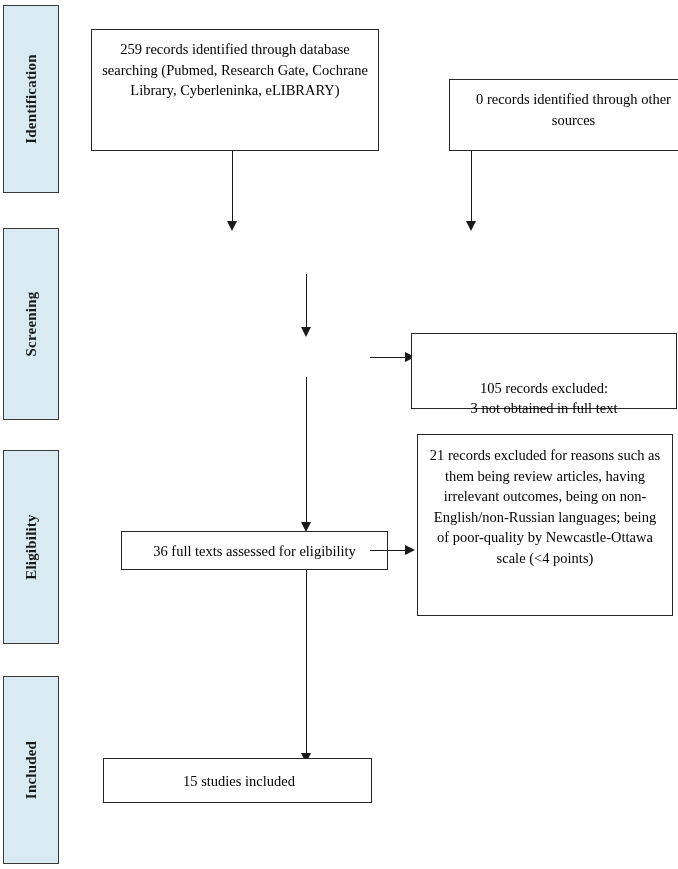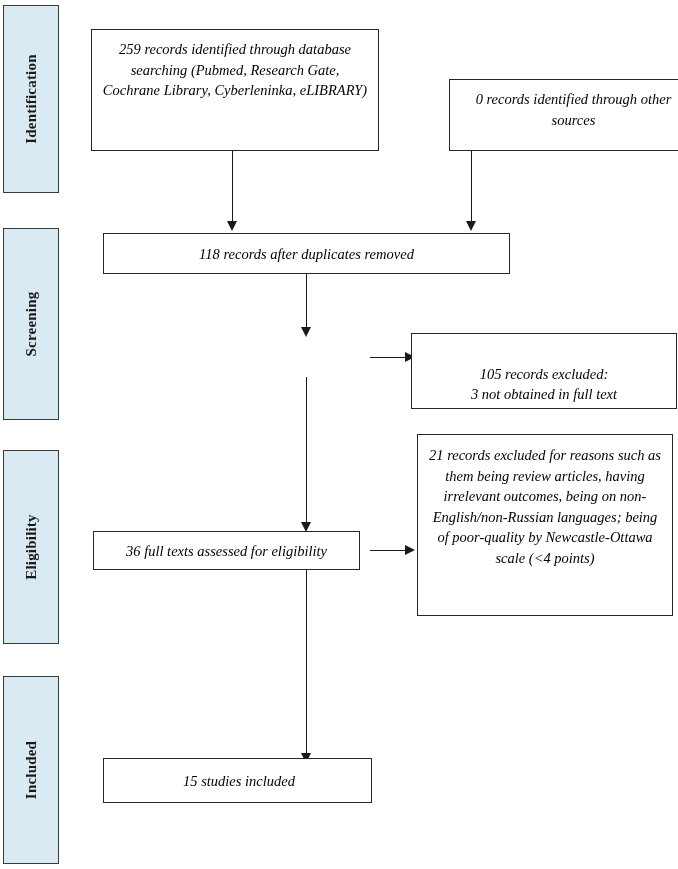--- a/index.html
+++ b/index.html
@@ -46,21 +46,20 @@
     background: #ffffff;
     box-sizing: border-box;
     color: #000000;
     font-size: 14.5px;
     line-height: 1.42;
     text-align: center;
     padding: 7px 9px 6px 9px;
   }
   .box .inner {
     display: block;
-    font-style: italic;
   }
   .box.vcenter {
     display: flex;
     align-items: center;
     justify-content: center;
   }
   .box.vtop .inner {
     display: block;
   }
 
@@ -120,40 +119,37 @@
   <div class="box vtop" style="left:428px; top:79px; width:249px; height:72px; padding-top:9px;margin-left:21px;">
     <span class="inner">0 records identified through other sources</span>
   </div>
 
   <div class="vline" style="left:232px; top:151px; height:71px;"></div>
   <div class="arrow-down" style="left:227px; top:221px;"></div>
 
   <div class="vline" style="left:471px; top:151px; height:71px;"></div>
   <div class="arrow-down" style="left:466px; top:221px;"></div>
 
-  <div class="box vcenter" style="left:103px; top:233px; width:407px; height:41px;">
-    <span class="inner">118 records after duplicates removed</span>
-  </div>
 
   <div class="vline" style="left:306px; top:274px; height:54px;"></div>
   <div class="arrow-down" style="left:301px; top:327px;"></div>
 
 
   <div class="hline" style="left:370px; top:357px; width:38px;"></div>
   <div class="arrow-right" style="left:405px; top:352px;"></div>
 
-  <div class="box vtop" style="left:411px; top:333px; width:266px; height:76px; padding-top:9px; white-space:pre-line;">
+  <div class="box vtop" style="left:411px; top:333px; width:266px; height:76px; padding-top:23px; white-space:pre-line;">
     <span class="inner">105 records excluded:
 3 not obtained in full text</span>
   </div>
 
   <div class="vline" style="left:306px; top:377px; height:146px;"></div>
   <div class="arrow-down" style="left:301px; top:522px;"></div>
 
-  <div class="box vcenter" style="left:93px; top:531px; width:267px; height:39px;">
+  <div class="box vcenter" style="left:121px; top:531px; width:267px; height:39px;">
     <span class="inner">36 full texts assessed for eligibility</span>
   </div>
 
   <div class="hline" style="left:370px; top:550px; width:38px;"></div>
   <div class="arrow-right" style="left:405px; top:545px;"></div>
 
   <div class="box vtop" style="left:417px; top:434px; width:256px; height:182px; padding-top:10px;">
     <span class="inner">21 records excluded for reasons such as them being review articles, having irrelevant outcomes, being on non-English/non-Russian languages; being of poor-quality by Newcastle-Ottawa scale (&lt;4 points)</span>
   </div>
 

